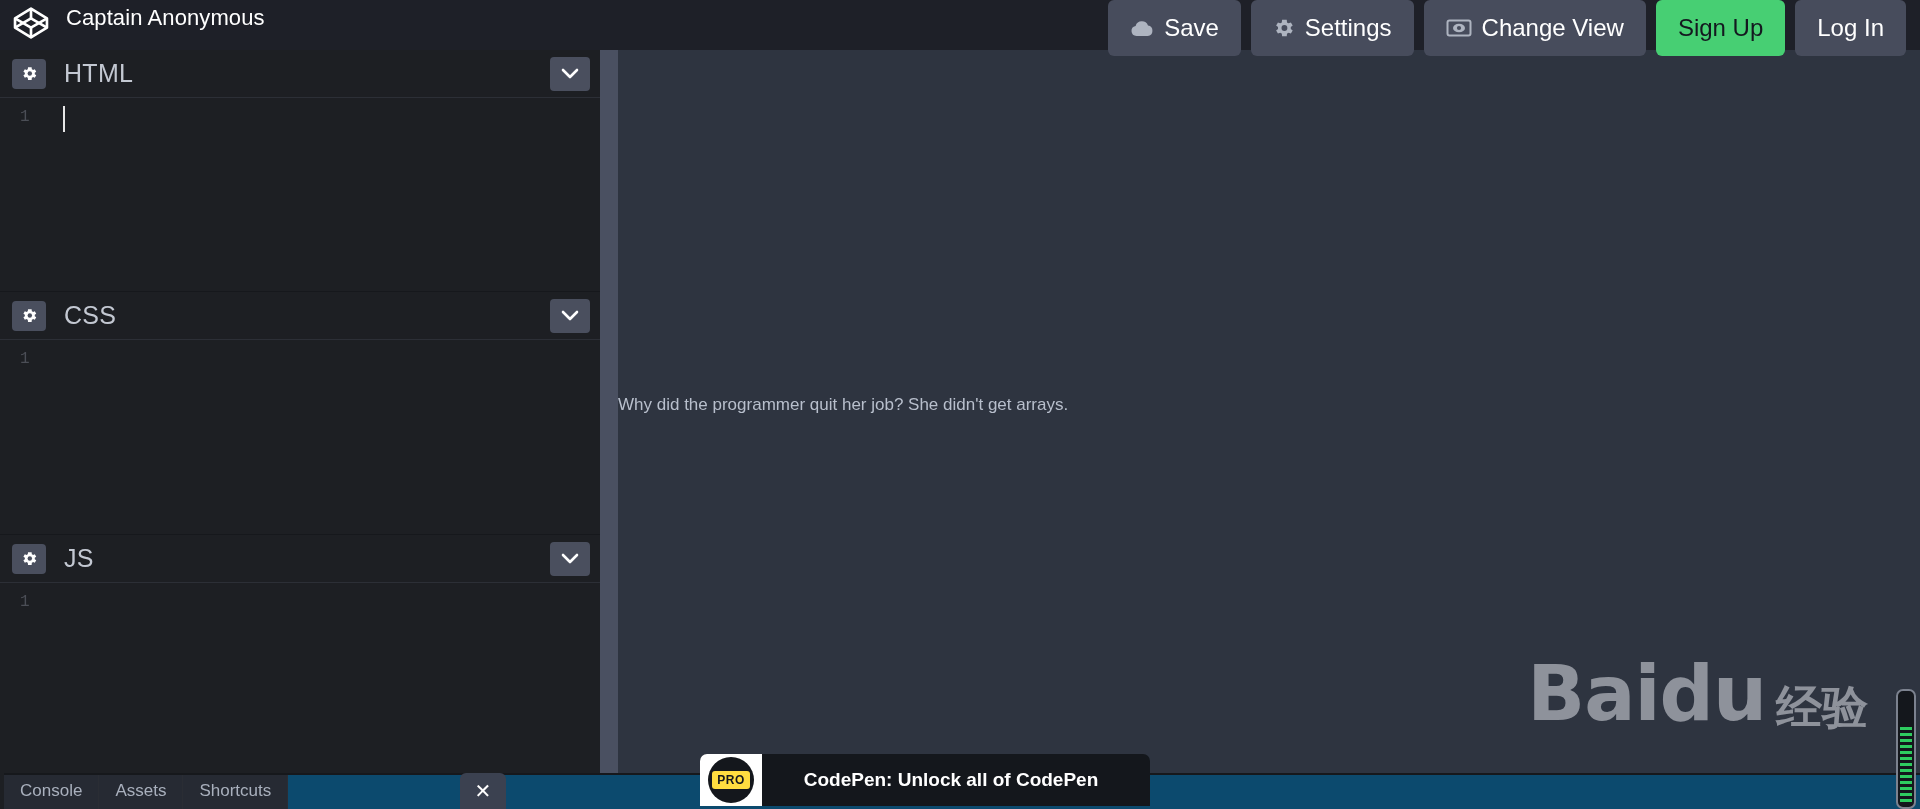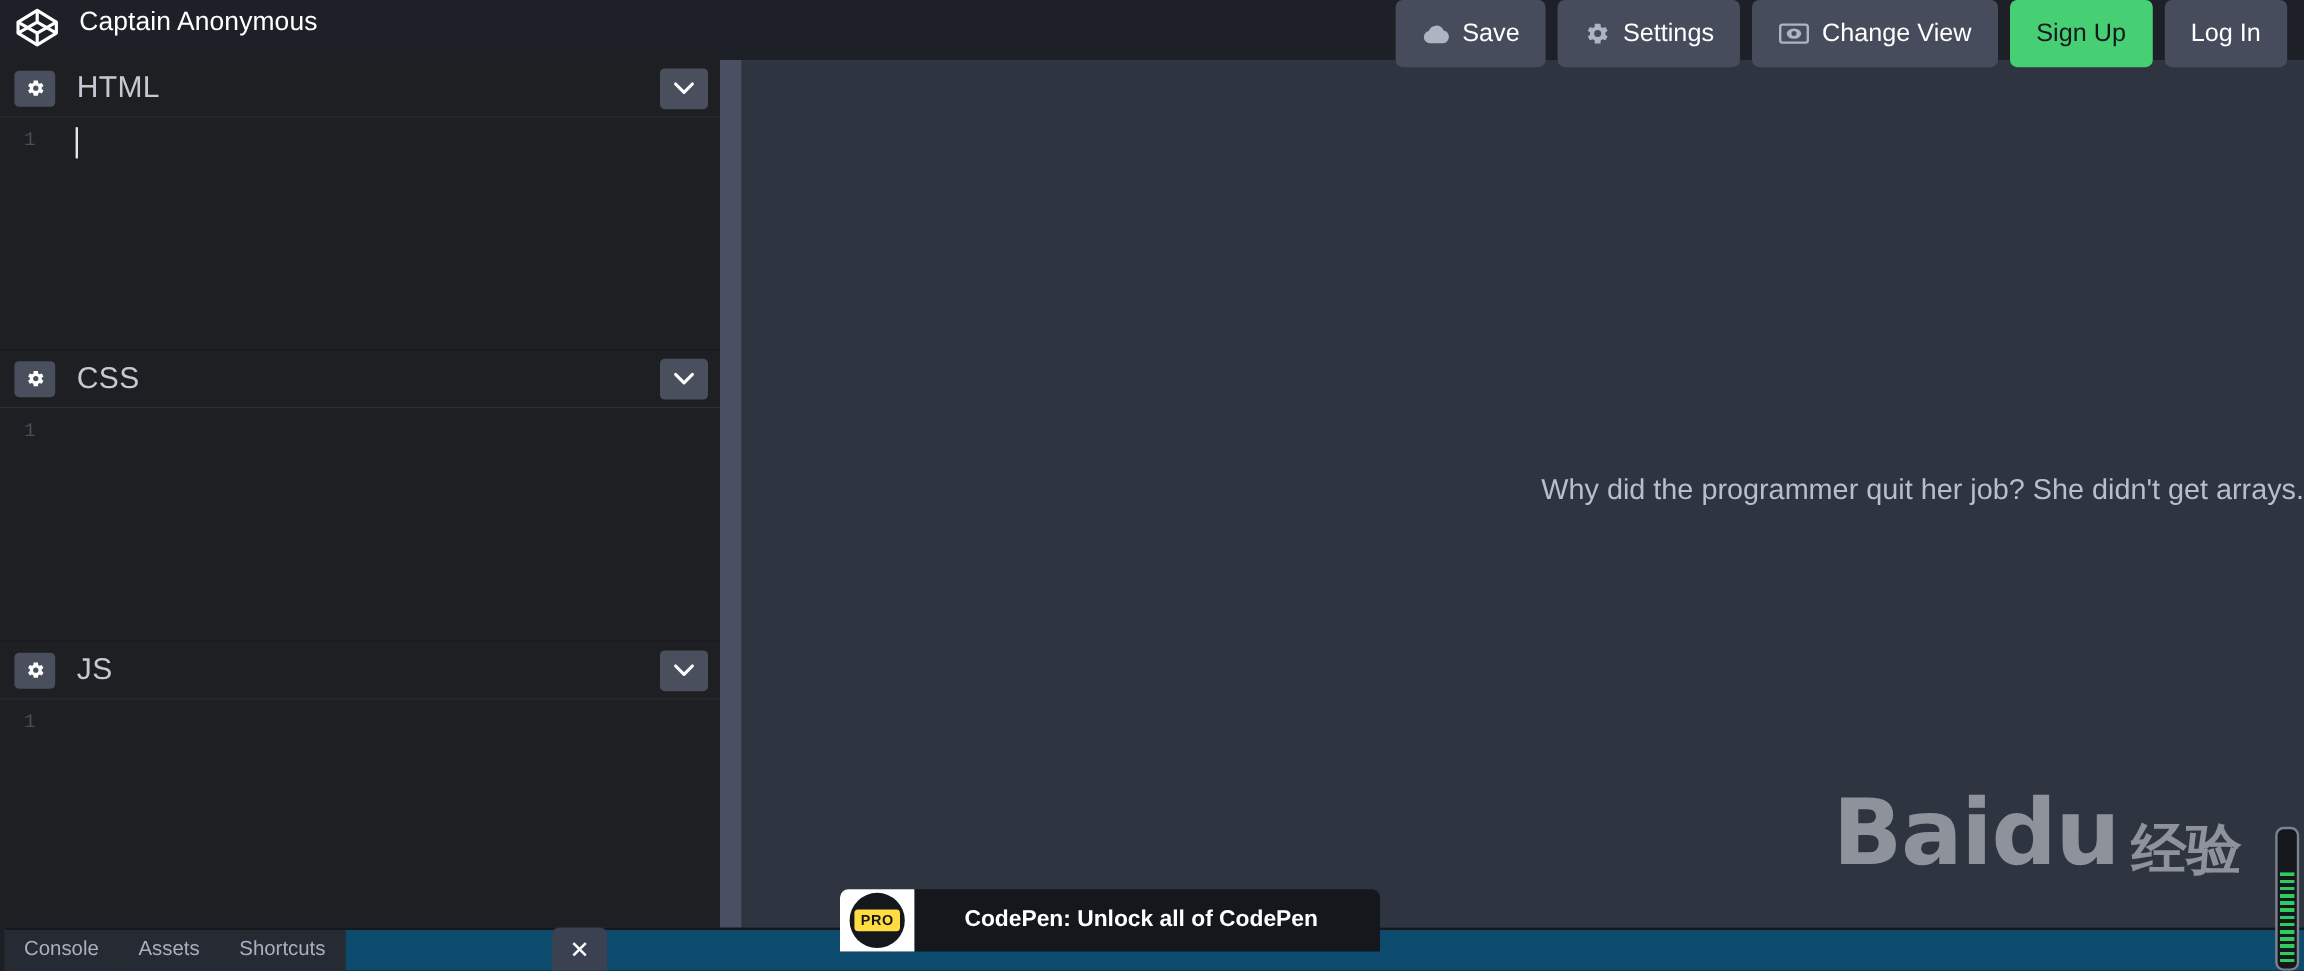--- a/index.html
+++ b/index.html
@@ -23,21 +23,21 @@
   .brand-title {
     color: #fff; font-size: 22px; margin-left: 16px; margin-top: 8px;
     font-weight: 400; white-space: nowrap; letter-spacing: .1px;
   }
   .top-actions {
     margin-left: auto; display: flex; align-items: flex-start;
     height: 72px; padding-right: 14px; gap: 10px; padding-top: 22px;
   }
   .tbtn {
     height: 56px; border-radius: 6px; background: #474c5c;
-    color: #fff; font-size: 21px; display: flex; align-items: center;
+    color: #fff; font-size: 24px; display: flex; align-items: center;
     gap: 10px; padding: 0 22px; white-space: nowrap; border: none;
     font-family: "Liberation Sans", sans-serif; cursor: pointer;
   }
   .tbtn.green { background: #47cf73; color: #14181f; }
   .tbtn .ico { display: inline-flex; align-items: center; }
 
   
   .editors {
     position: absolute; top: 50px; left: 0; width: 600px; height: 735px;
     background: #1d1f23; z-index: 10;
@@ -76,22 +76,22 @@
     position: absolute; top: 50px; left: 600px; width: 18px; height: 735px;
     background: #4a5061; z-index: 11; cursor: col-resize;
   }
 
   
   .preview {
     position: absolute; top: 50px; left: 618px; right: 0; height: 735px;
     background: #2e3440; z-index: 5; overflow: hidden;
   }
   .joke {
-    position: absolute; top: 345px; left: 0; width: 100%; text-align: right;
-    color: #b8bfcc; font-size: 24px; font-weight: 400;
+    position: absolute; top: 345px; left: 0; width: 100%; text-align: left;
+    color: #b8bfcc; font-size: 17px; font-weight: 400;
   }
 
   
   .watermark {
     position: absolute; right: 52px; bottom: 55px; opacity: .62;
     text-align: center; pointer-events: none;
   }
   .wm-row { display: flex; align-items: flex-end; justify-content: center; }
   .wm-baidu {
     color: #c9ccd3; font-size: 76px; font-weight: 700; line-height: .95;
@@ -126,21 +126,21 @@
   .bline { position: absolute; left: 0; top: 0; width: 1920px; height: 2px; background: #16181c; }
   .btab {
     display: flex; align-items: center; padding: 0 16px; color: #a9b0bd;
     font-size: 17px; border-right: 1px solid #2a2d34; cursor: pointer;
     background: #262a33;
   }
   .btab:first-child { margin-left: 6px; }
 
   
   .promo {
-    position: absolute; left: 700px; bottom: 16px; width: 450px; height: 52px;
+    position: absolute; left: 700px; bottom: 3px; width: 450px; height: 52px;
     background: #14171c; border-radius: 7px 7px 0 0; z-index: 50;
     display: flex; align-items: center;
   }
   .pro-badge-wrap {
     width: 62px; height: 52px; background: #fff; border-radius: 7px 0 0 0;
     display: flex; align-items: center; justify-content: center;
   }
   .pro-circle {
     width: 46px; height: 46px; border-radius: 50%; background: #14171c;
     display: flex; align-items: center; justify-content: center;

